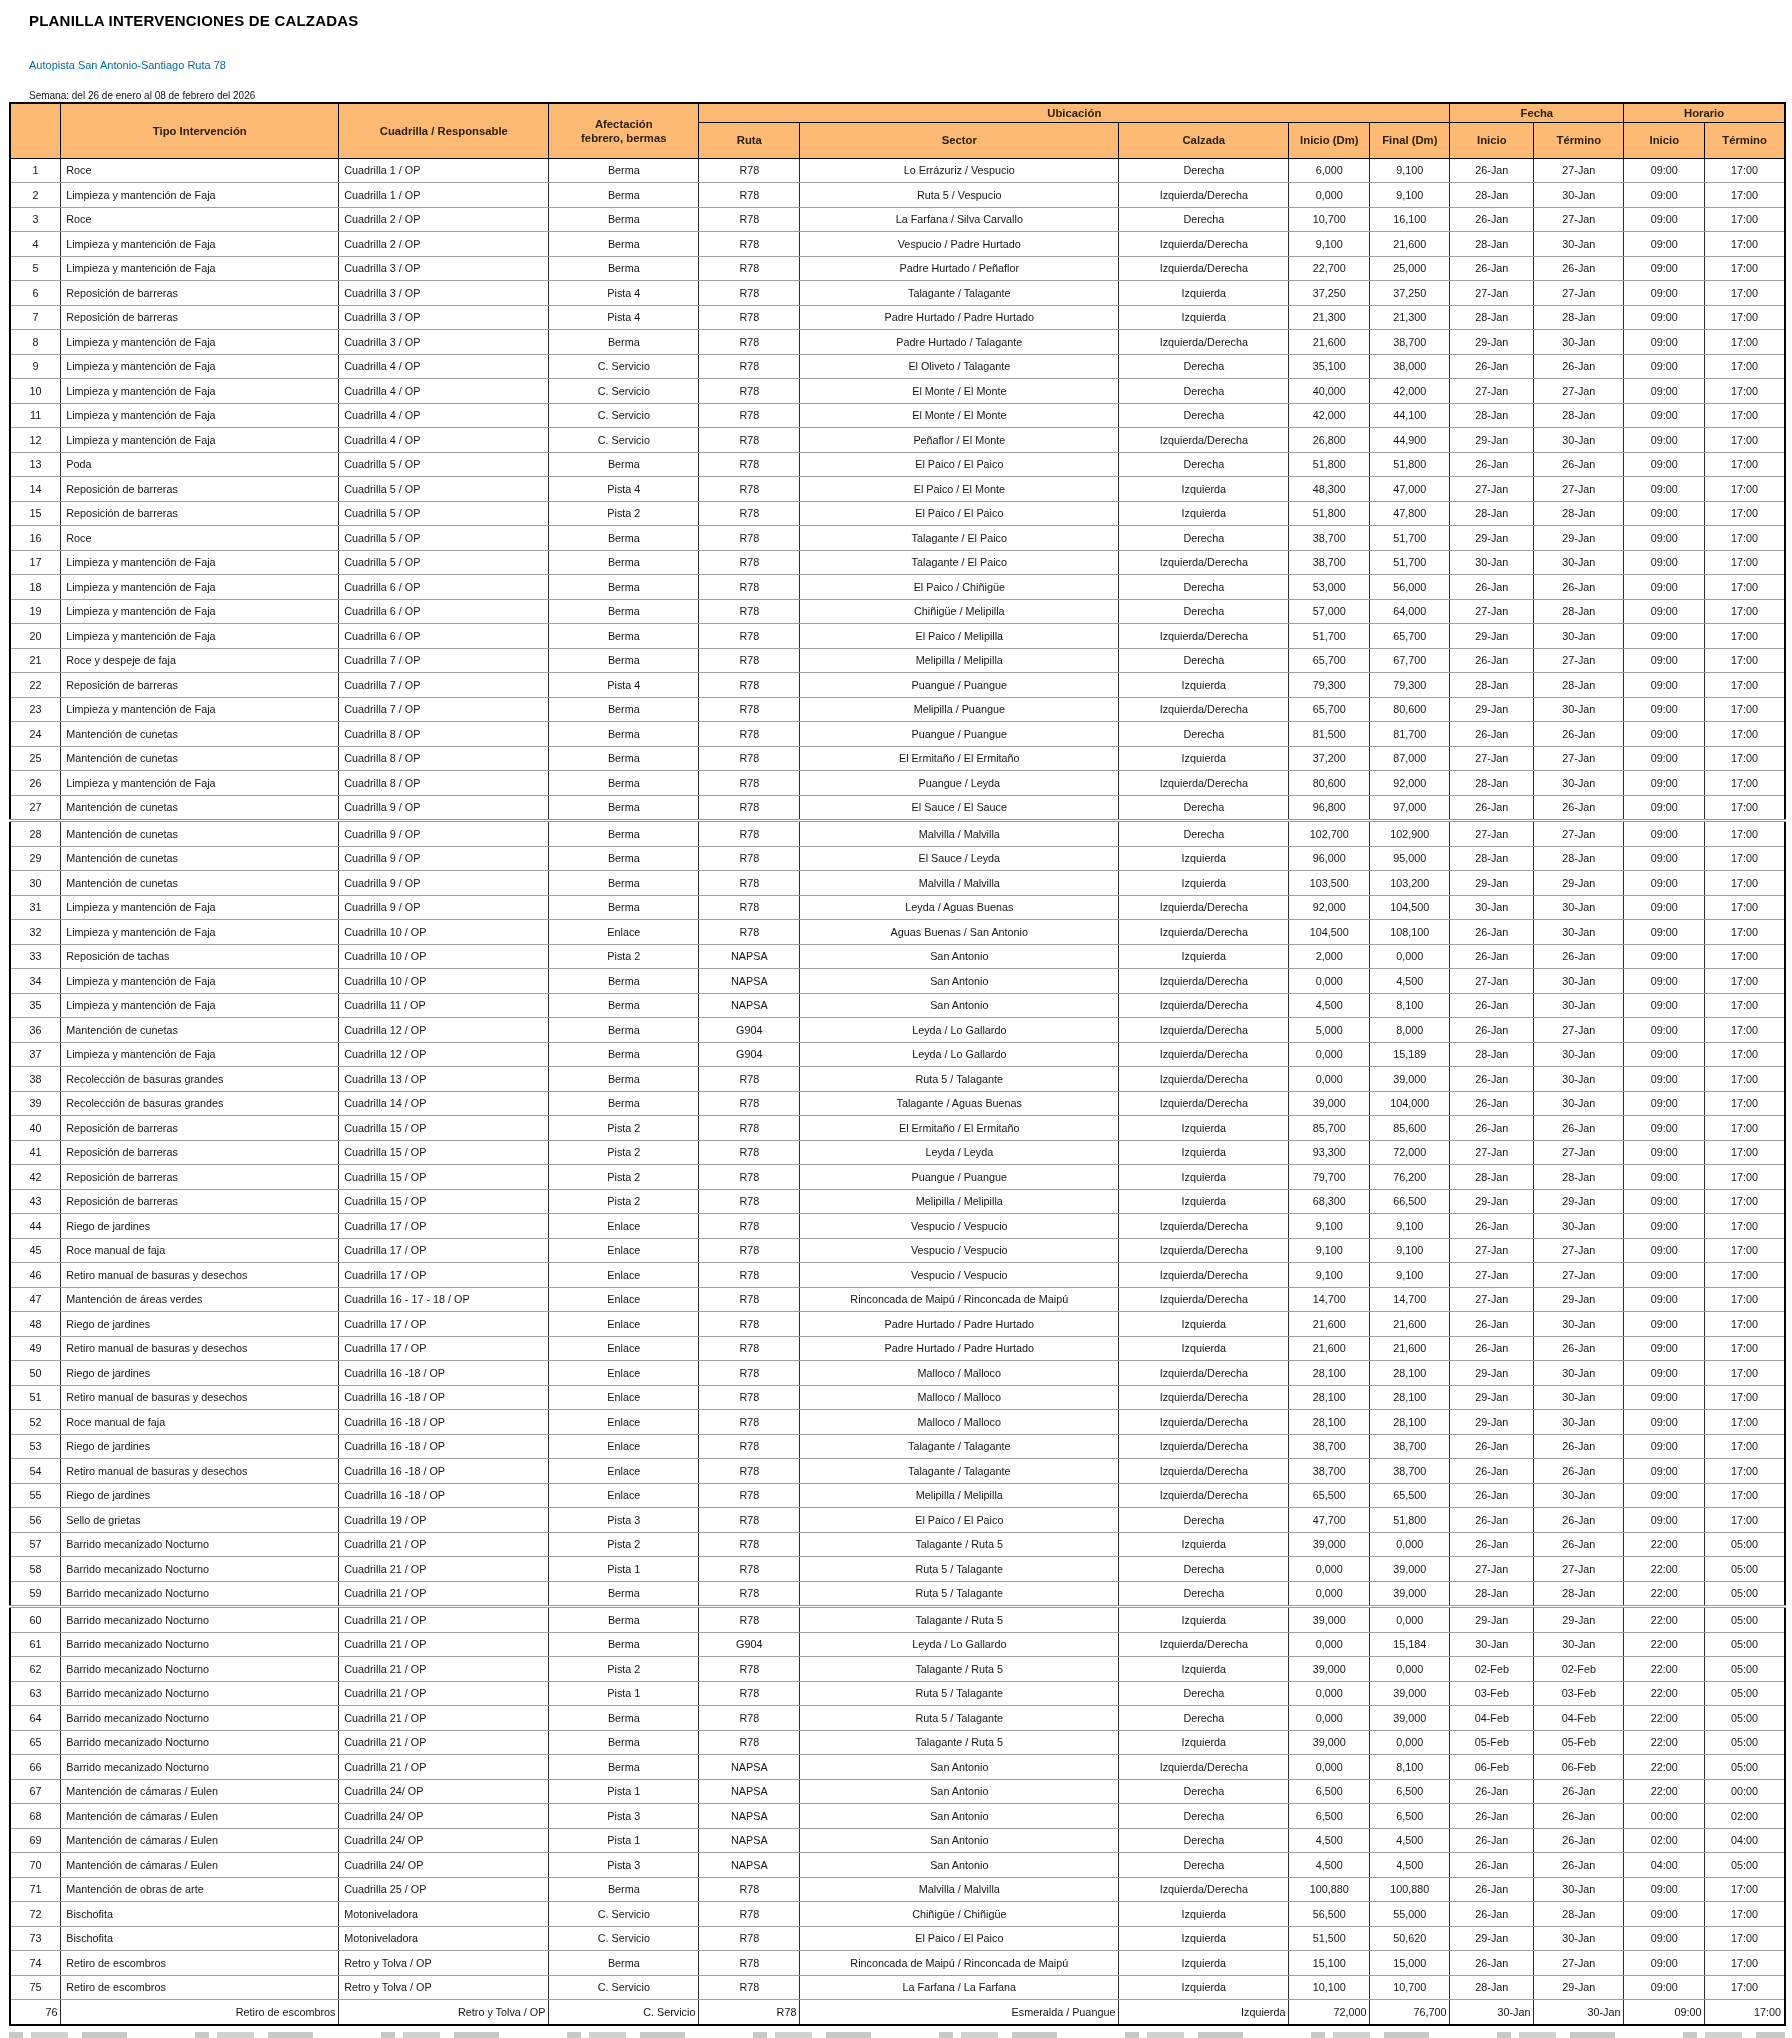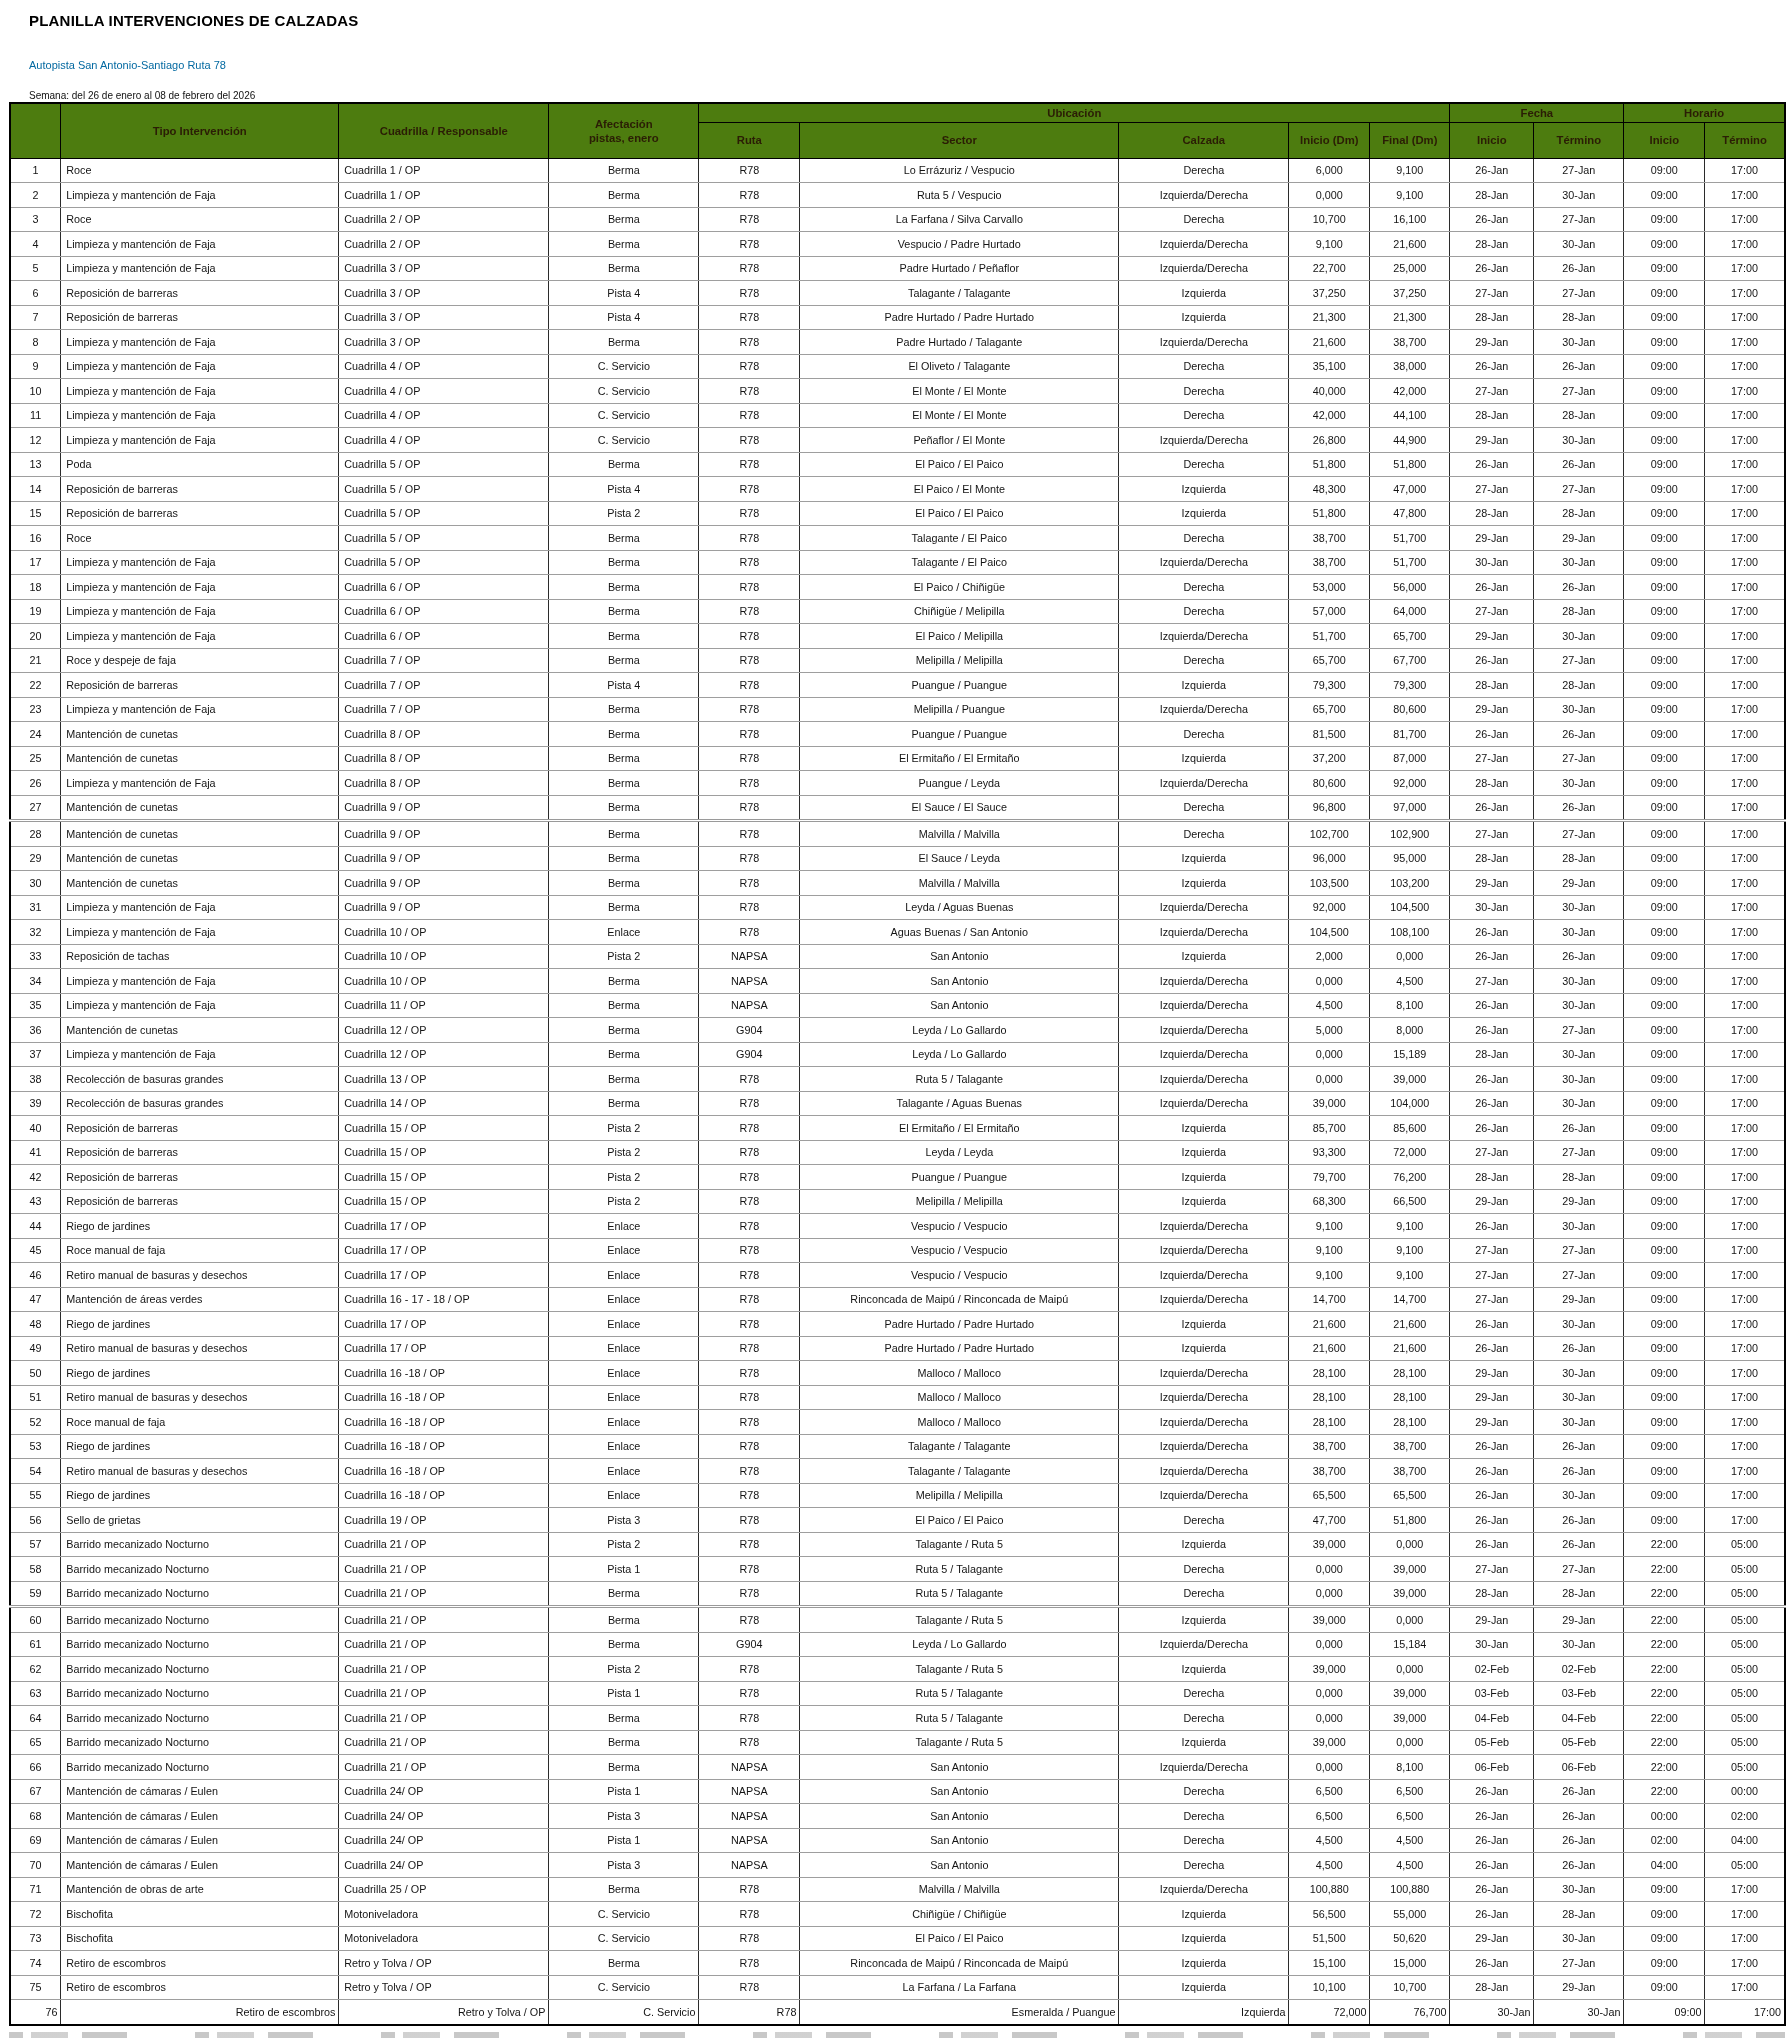--- a/index.html
+++ b/index.html
@@ -13,21 +13,21 @@
   }
   .doc-sub1{position:absolute;left:29px;top:59px;font-size:11px;color:#0369a1;}
   .doc-sub2{position:absolute;left:29px;top:90px;font-size:10px;color:#111;}
 
   table.sheet{
     position:absolute;left:8.8px;top:102px;width:1776px;
     border-collapse:collapse;table-layout:fixed;
     border:2px solid #000;
   }
   table.sheet th{
-    background:#4d7c0f;color:#2b1d05;font-weight:bold;
+    background:#fdba74;color:#2b1d05;font-weight:bold;
     font-size:11.3px;line-height:1.25;
     border:1px solid #000;text-align:center;vertical-align:middle;
     padding:0 2px;overflow:hidden;white-space:nowrap;
   }
   tr.hdr-group th{height:17.6px;}
   tr.hdr-sub th{height:35px;}
   th .two-line{white-space:normal;display:block;}
 
   table.sheet td{
     height:23.5px;font-size:10.8px;color:#141414;
@@ -74,21 +74,21 @@
       <col style="width:81px">
       <col style="width:80px">
   </colgroup>
   <thead>
     <tr class="hdr-group">
       <th rowspan="2"></th>
       <th rowspan="2">Tipo Intervención</th>
       <th rowspan="2">Cuadrilla / Responsable</th>
       <th rowspan="2">
         <span class="two-line">Afectación</span>
-        <span class="two-line">pistas, enero</span>
+        <span class="two-line">febrero, bermas</span>
       </th>
       <th colspan="5">Ubicación</th>
       <th colspan="2">Fecha</th>
       <th colspan="2">Horario</th>
     </tr>
     <tr class="hdr-sub">
       <th>Ruta</th>
       <th>Sector</th>
       <th>Calzada</th>
       <th>Inicio (Dm)</th>

